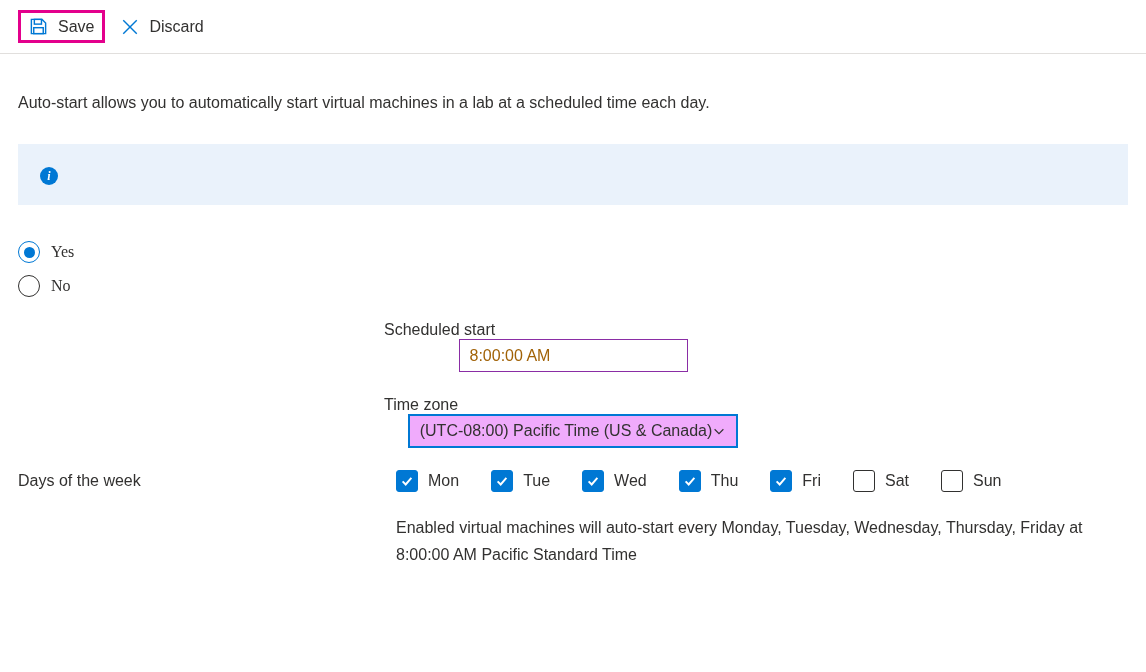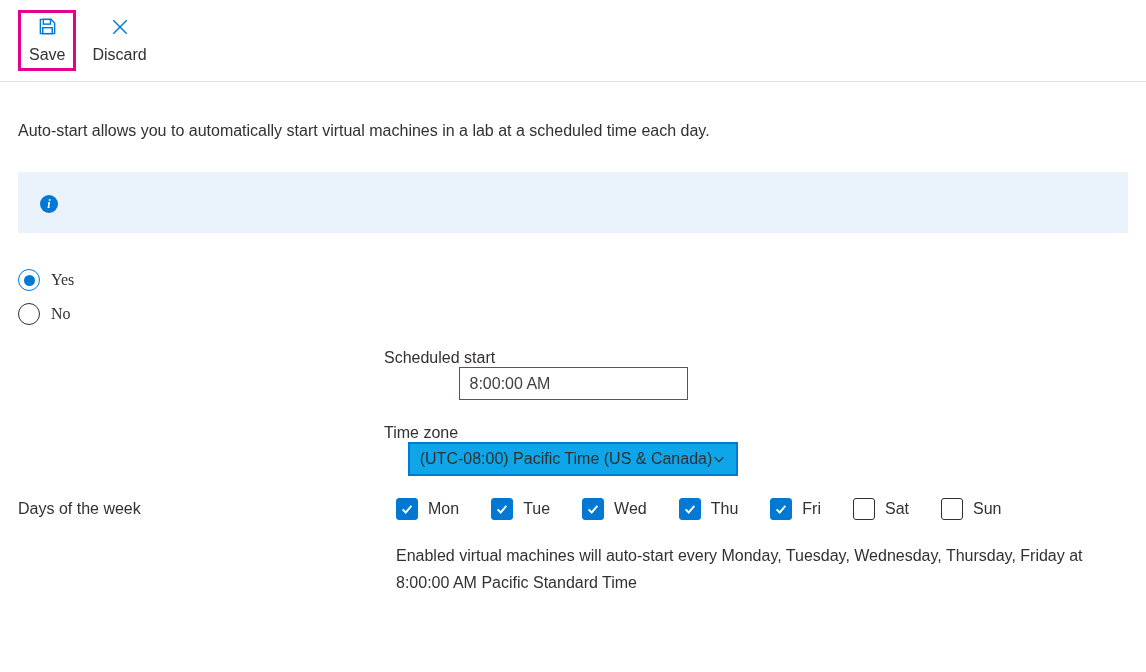--- a/index.html
+++ b/index.html
@@ -23,21 +23,20 @@
     display: flex;
     align-items: center;
     gap: 10px;
     padding: 6px 10px;
     background: none;
     border: none;
     font-size: 16px;
     color: #323130;
     cursor: pointer;
     font-family: inherit;
-    flex-direction: column;
   }
   .toolbar-btn.highlighted {
     border: 3px solid #e3008c;
     padding: 4px 8px;
   }
   .icon { display: inline-flex; align-items: center; justify-content: center; }
   .content { padding: 20px 18px; }
   .desc {
     font-size: 16px;
     color: #323130;
@@ -94,37 +93,37 @@
     background: #0078d4;
     border-radius: 50%;
   }
   .text-input {
     width: 100%;
     padding: 6px 10px;
     font-size: 16px;
     font-family: inherit;
     border: 1px solid #8a2da5;
     outline: none;
-    color: #404040;
+    color: #a16207;
     height: 33px;
   }
   .select-input {
     width: 100%;
     padding: 6px 10px;
     font-size: 16px;
     font-family: inherit;
     border: 2px solid #0078d4;
     outline: none;
     color: #323130;
     height: 34px;
     display: flex;
     align-items: center;
     justify-content: space-between;
     cursor: pointer;
-    background: #0ea5e9;
+    background: #f0abfc;
   }
   .chevron {
     width: 14px; height: 14px;
   }
   .days-row {
     display: flex;
     gap: 32px;
   }
   .day-item { display: flex; align-items: center; gap: 10px; cursor: pointer; font-size: 16px; }
   .checkbox {

